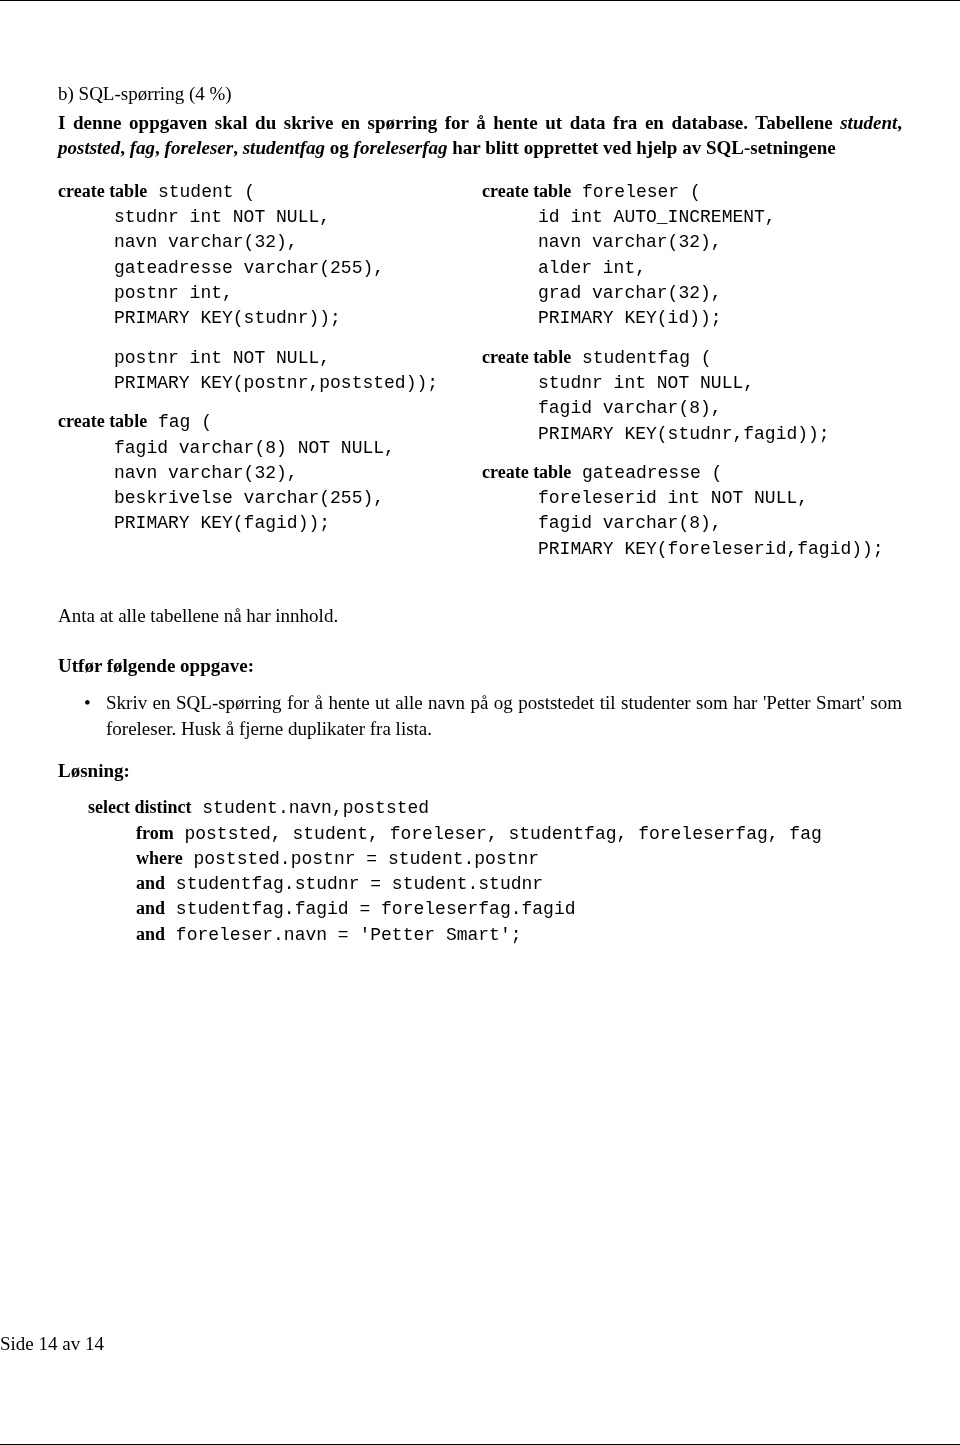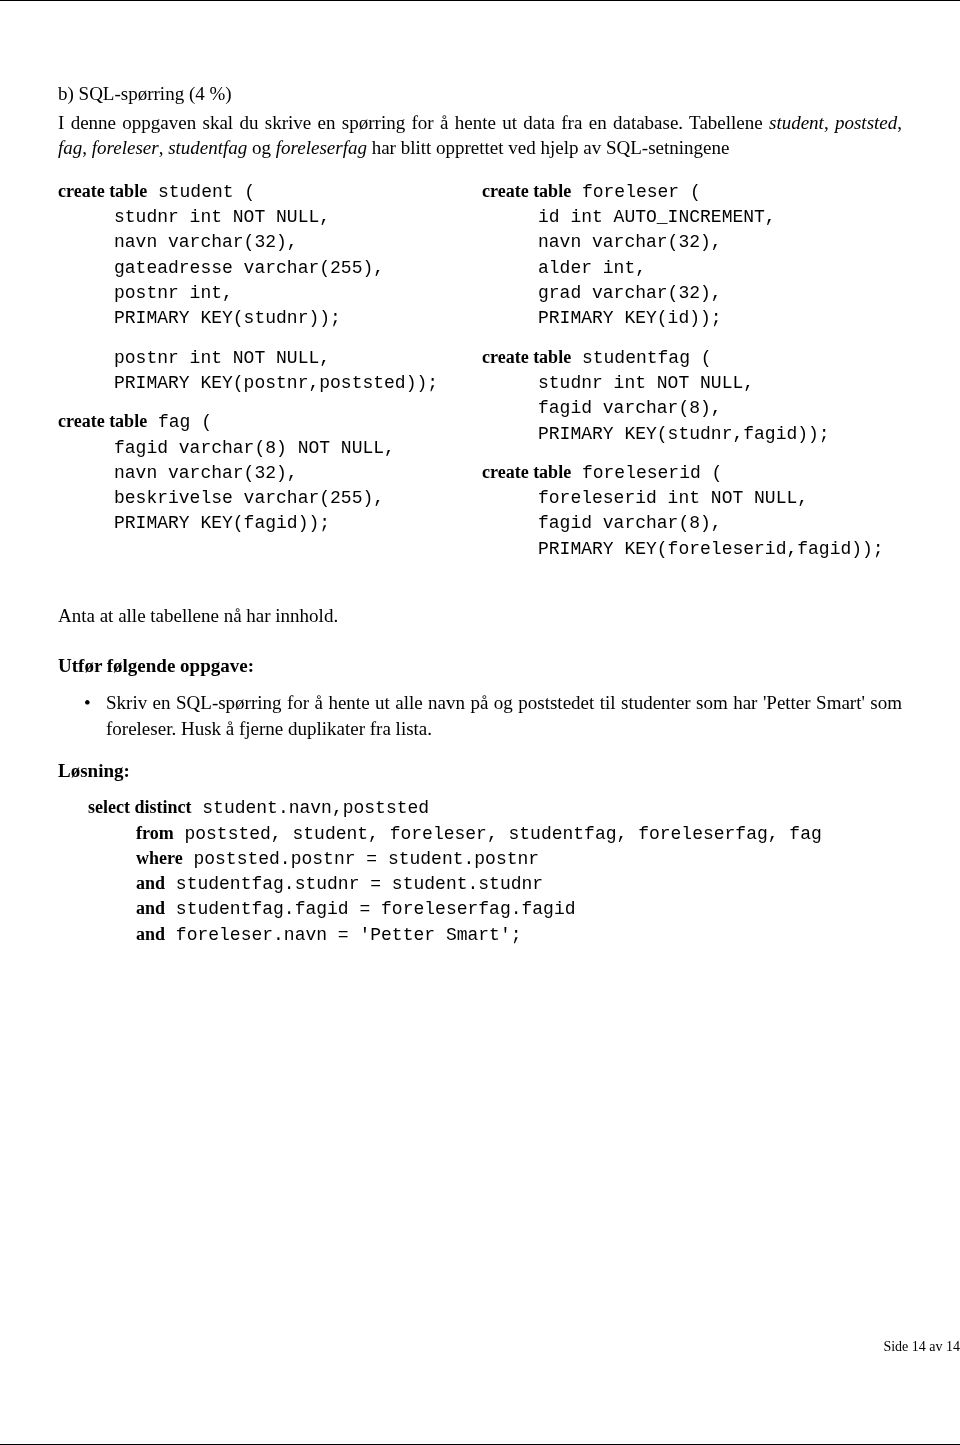--- a/index.html
+++ b/index.html
@@ -25,20 +25,21 @@
       line-height: 1.4;
       margin-bottom: 2px;
     }
     .section-heading .bold {
       font-weight: normal;
     }
     .intro {
       font-size: 19px;
       line-height: 1.35;
       text-align: justify;
+      font-weight: bold;
     }
     .italic { font-style: italic; }
     .code-columns {
       display: flex;
       margin-top: 18px;
       margin-bottom: 28px;
       gap: 4px;
     }
     .code-col {
       flex: 1;
@@ -103,22 +104,22 @@
     }
     .solution-code .indent {
       display: inline-block;
       width: 48px;
     }
     .page-number {
       position: absolute;
       bottom: 90px;
       left: 0;
       right: 0;
-      text-align: right;
-      font-size: 14px;
+      text-align: left;
+      font-size: 19px;
     }
     .bottom-rule {
       position: absolute;
       bottom: 0;
       left: 0;
       right: 0;
       border-bottom: 1px solid #000;
     }
   </style>
 </head>
@@ -174,21 +175,21 @@
       </div>
 
       <div class="code-block">
         <div><span class="kw">create table</span><span class="tt"> studentfag (</span></div>
         <div><span class="indent"></span><span class="tt">studnr int NOT NULL,</span></div>
         <div><span class="indent"></span><span class="tt">fagid varchar(8),</span></div>
         <div><span class="indent"></span><span class="tt">PRIMARY KEY(studnr,fagid));</span></div>
       </div>
 
       <div class="code-block">
-        <div><span class="kw">create table</span><span class="tt"> foreleserid (</span></div>
+        <div><span class="kw">create table</span><span class="tt"> gateadresse (</span></div>
         <div><span class="indent"></span><span class="tt">foreleserid int NOT NULL,</span></div>
         <div><span class="indent"></span><span class="tt">fagid varchar(8),</span></div>
         <div><span class="indent"></span><span class="tt">PRIMARY KEY(foreleserid,fagid));</span></div>
       </div>
     </div>
   </div>
 
   <div class="para">Anta at alle tabellene nå har innhold.</div>
 
   <div class="para bold" style="margin-top:24px;">Utfør følgende oppgave:</div>

